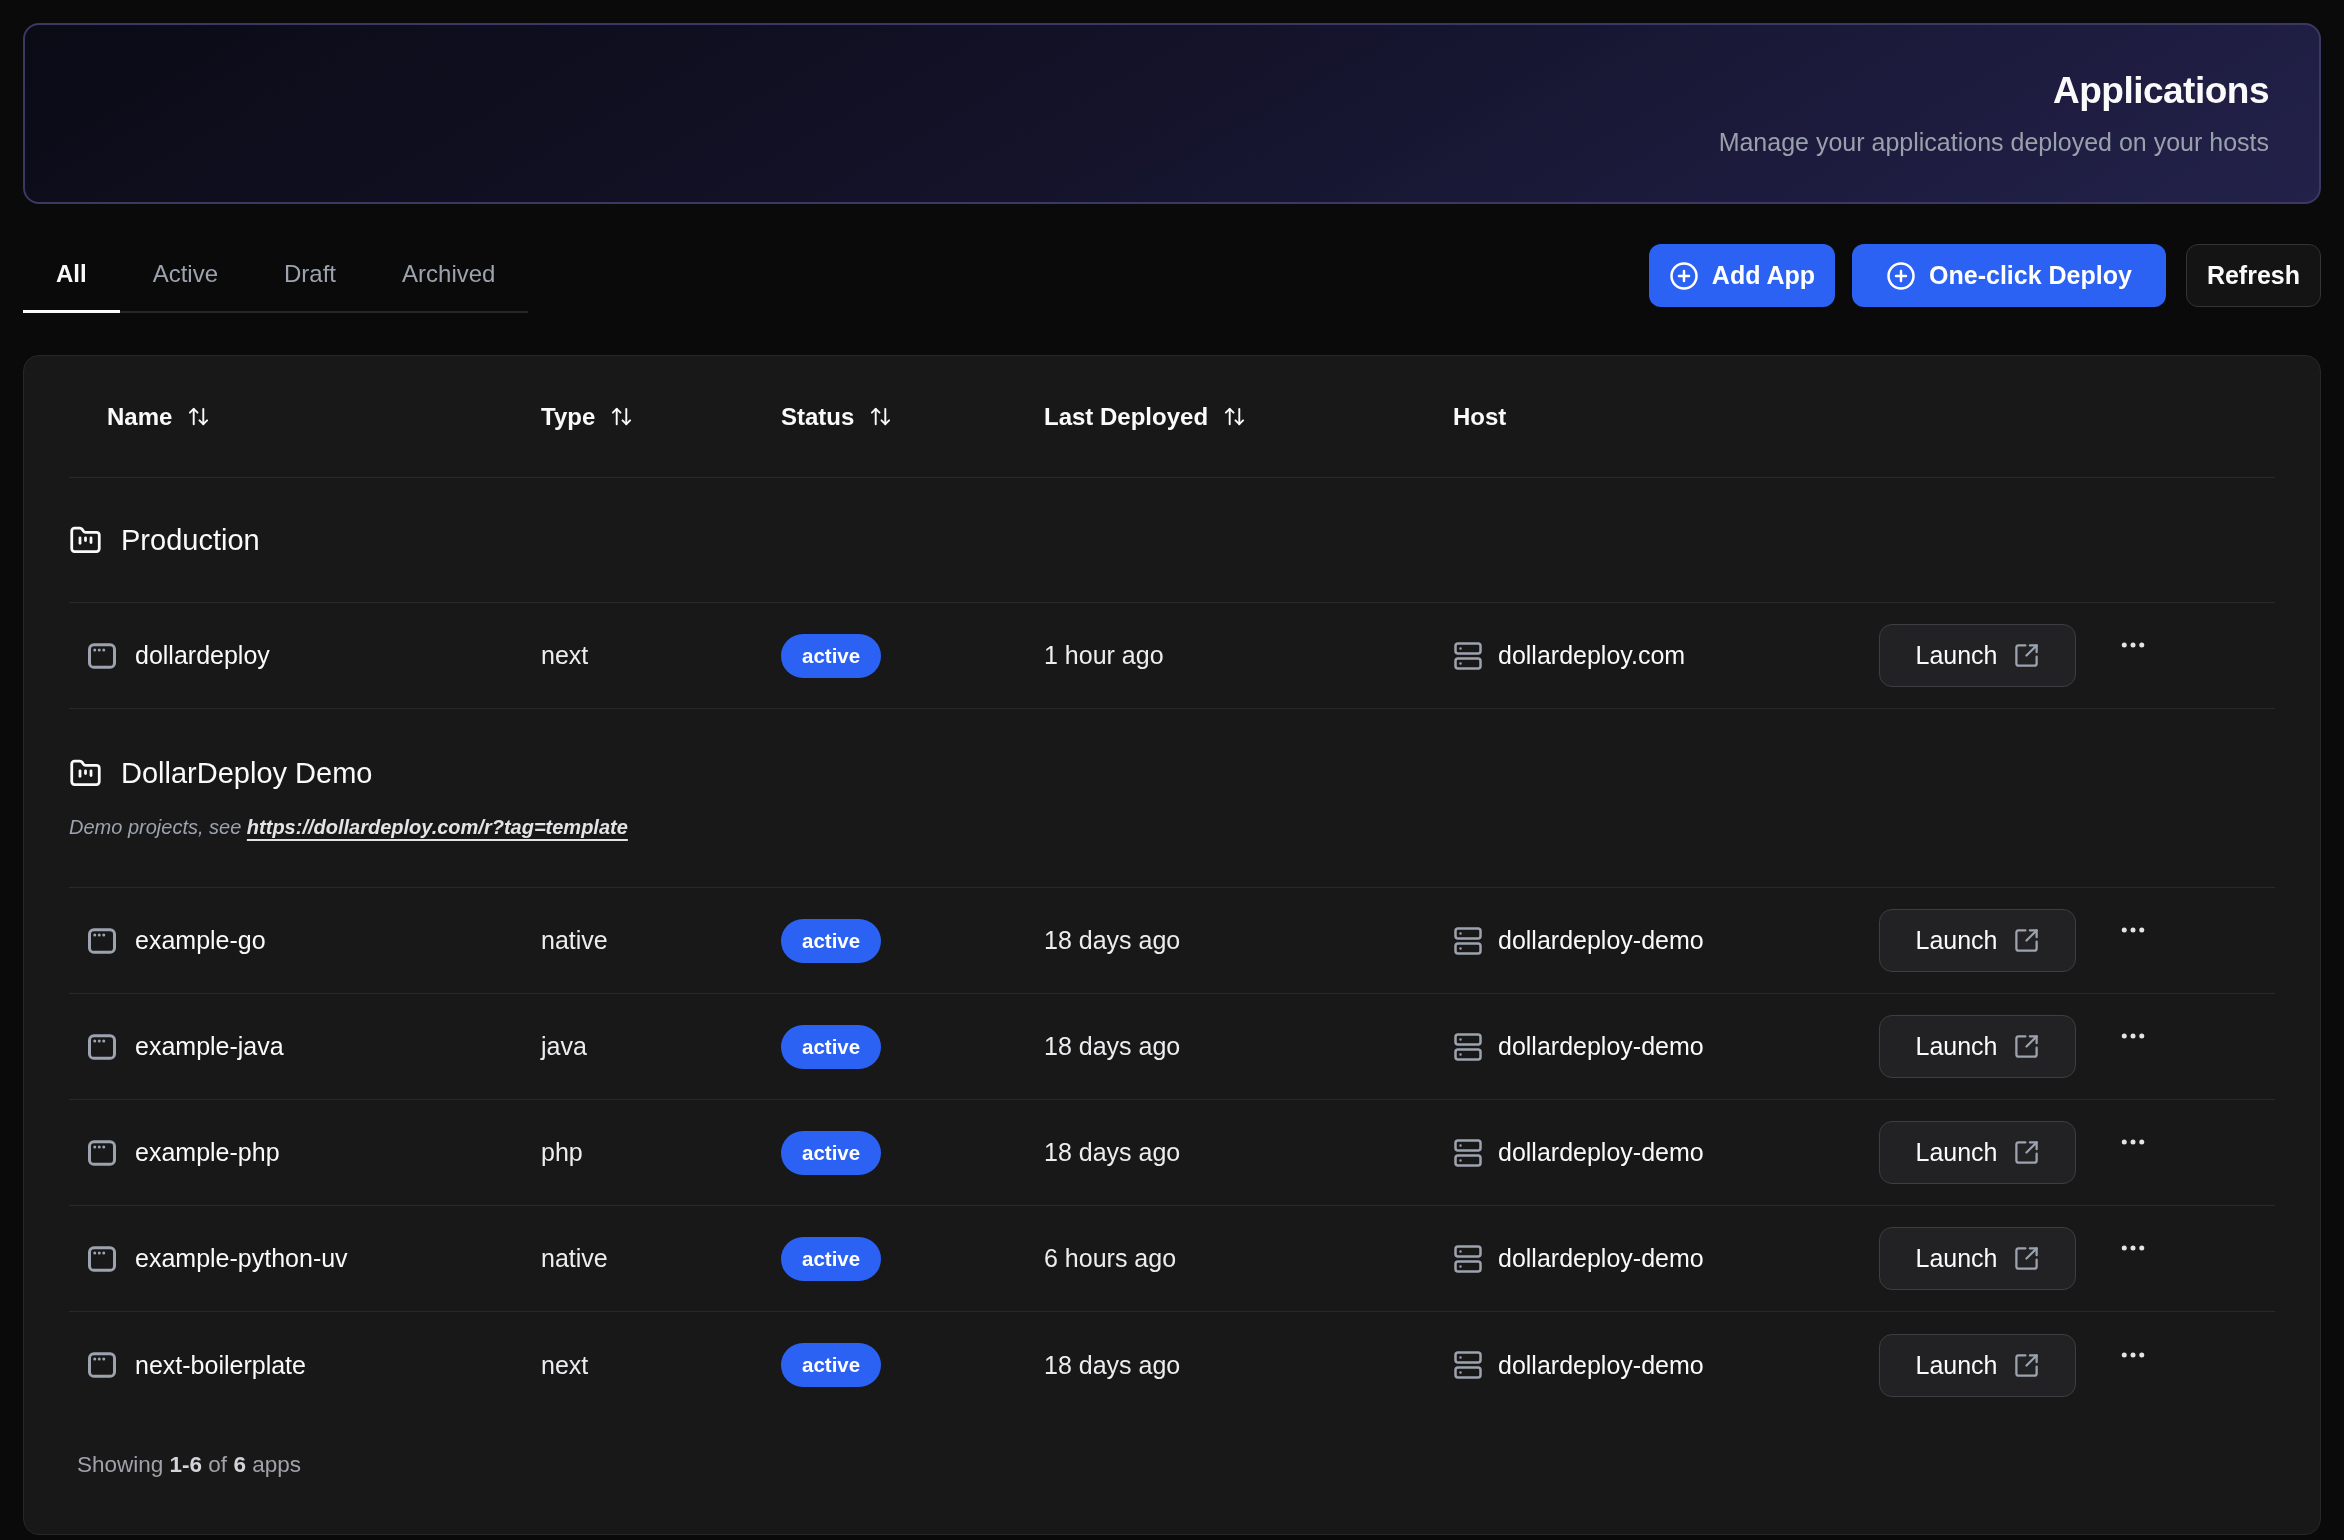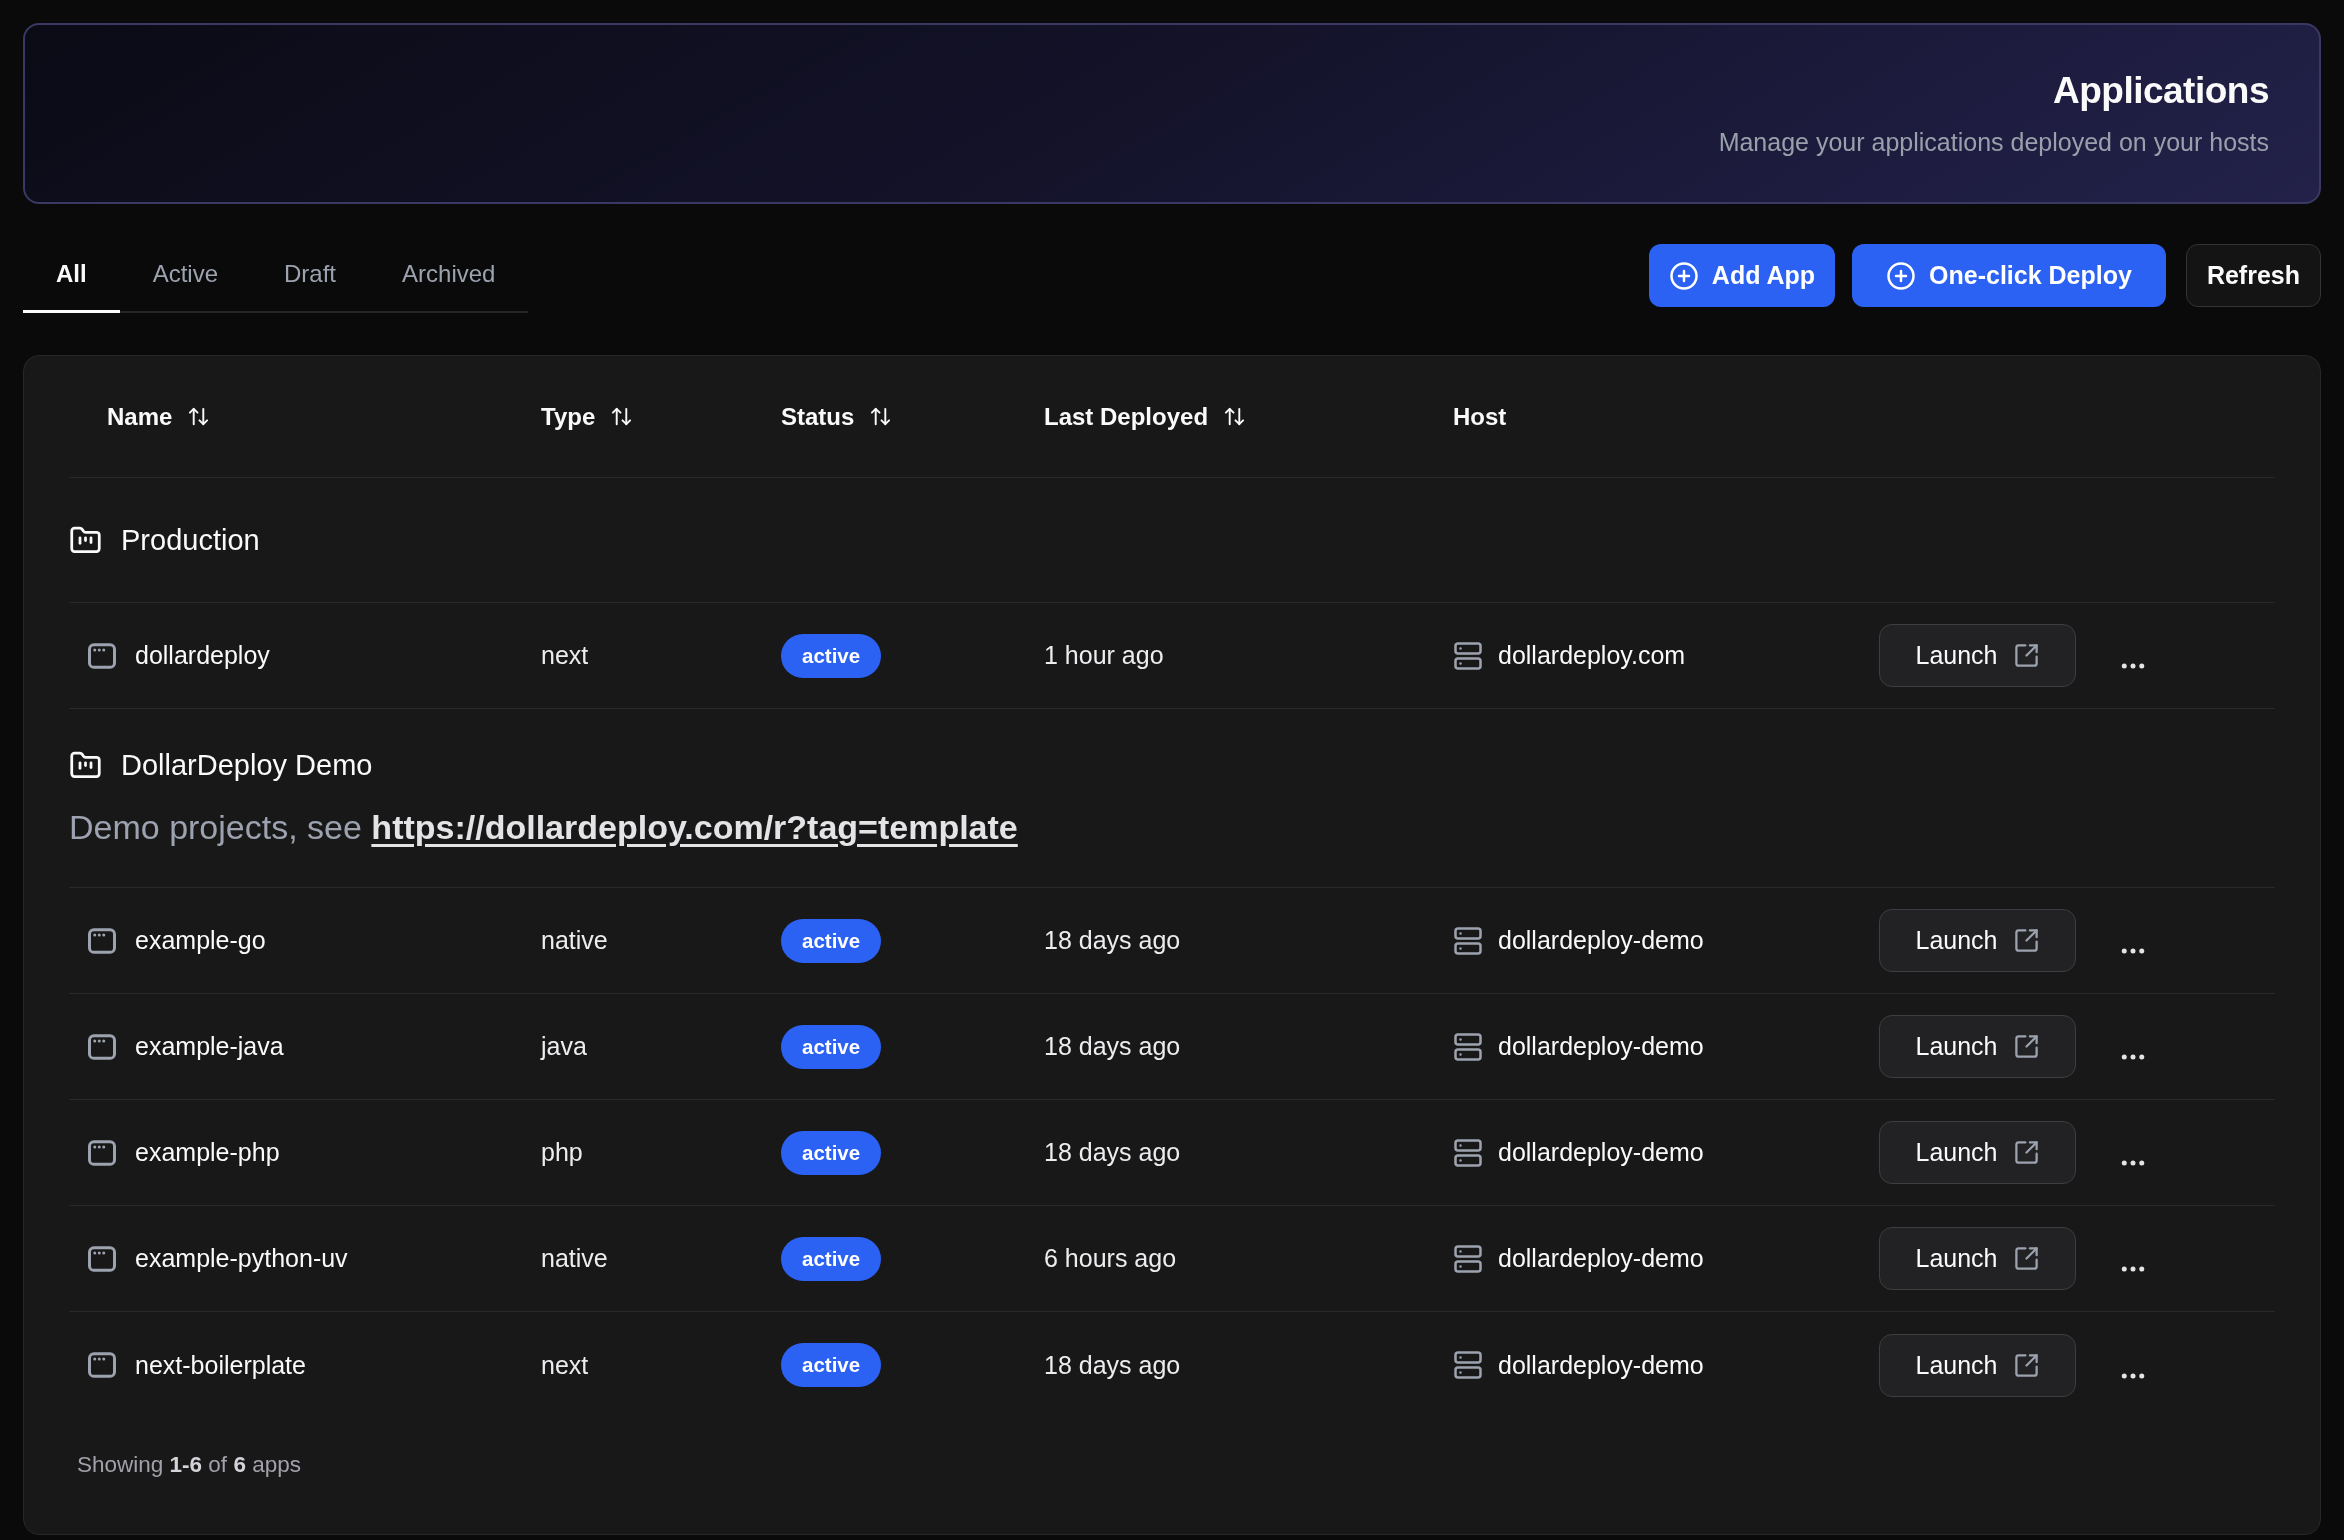--- a/index.html
+++ b/index.html
@@ -76,35 +76,35 @@
   }
   .thead { height: 122px; border-bottom: 1.5px solid #29292c; }
   .th { display: flex; align-items: center; gap: 15px; font-size: 24px; font-weight: 600; color: #fafafa; }
   .th:first-child { padding-left: 38px; }
   .sort-btn { background: none; border: none; cursor: pointer; color: #fafafa; padding: 0; display: flex; }
 
   .group-row { border-bottom: 1.5px solid #29292c; display: flex; flex-direction: column; justify-content: center; }
   .group-row.h125 { height: 125px; }
   .group-row.h179 { height: 179px; }
   .group-title { display: flex; align-items: center; gap: 19px; font-size: 29px; font-weight: 400; color: #fafafa; }
-  .group-desc { margin-top: 26px; font-size: 34px; color: #9ca3af; white-space: pre-wrap; }
+  .group-desc { margin-top: 26px; font-size: 20px; color: #9ca3af; white-space: pre-wrap; font-style: italic; }
   .group-desc a { color: #e4e4e7; font-weight: 600; text-decoration: underline; text-underline-offset: 5px; cursor: pointer; }
 
   .trow { height: 106px; border-bottom: 1.5px solid #29292c; }
   .trow.last { border-bottom: none; }
   .cell-name { display: flex; align-items: center; gap: 18px; padding-left: 18px; font-size: 25px; color: #fafafa; }
   .cell-type, .cell-date { font-size: 25px; color: #ededef; }
   .badge {
     display: inline-flex; width: fit-content;
     background: #2b62f4; color: #ffffff;
     font-size: 20.5px; font-weight: 600;
     padding: 10px 21px; border-radius: 999px;
   }
   .cell-host { display: flex; align-items: center; gap: 15px; font-size: 25px; color: #fafafa; }
-  .cell-actions { display: flex; align-items: flex-end; }
+  .cell-actions { display: flex; align-items: flex-start; }
   .launch-btn {
     height: 63px; width: 197px;
     display: inline-flex; align-items: center; justify-content: center; gap: 15px;
     background: #222224; border: 1.5px solid #3e3e42; border-radius: 13px;
     color: #fafafa; font-size: 25px; font-weight: 500; font-family: inherit;
     cursor: pointer;
   }
   .menu-btn {
     margin-left: 36px;
     background: none; border: none; cursor: pointer;

